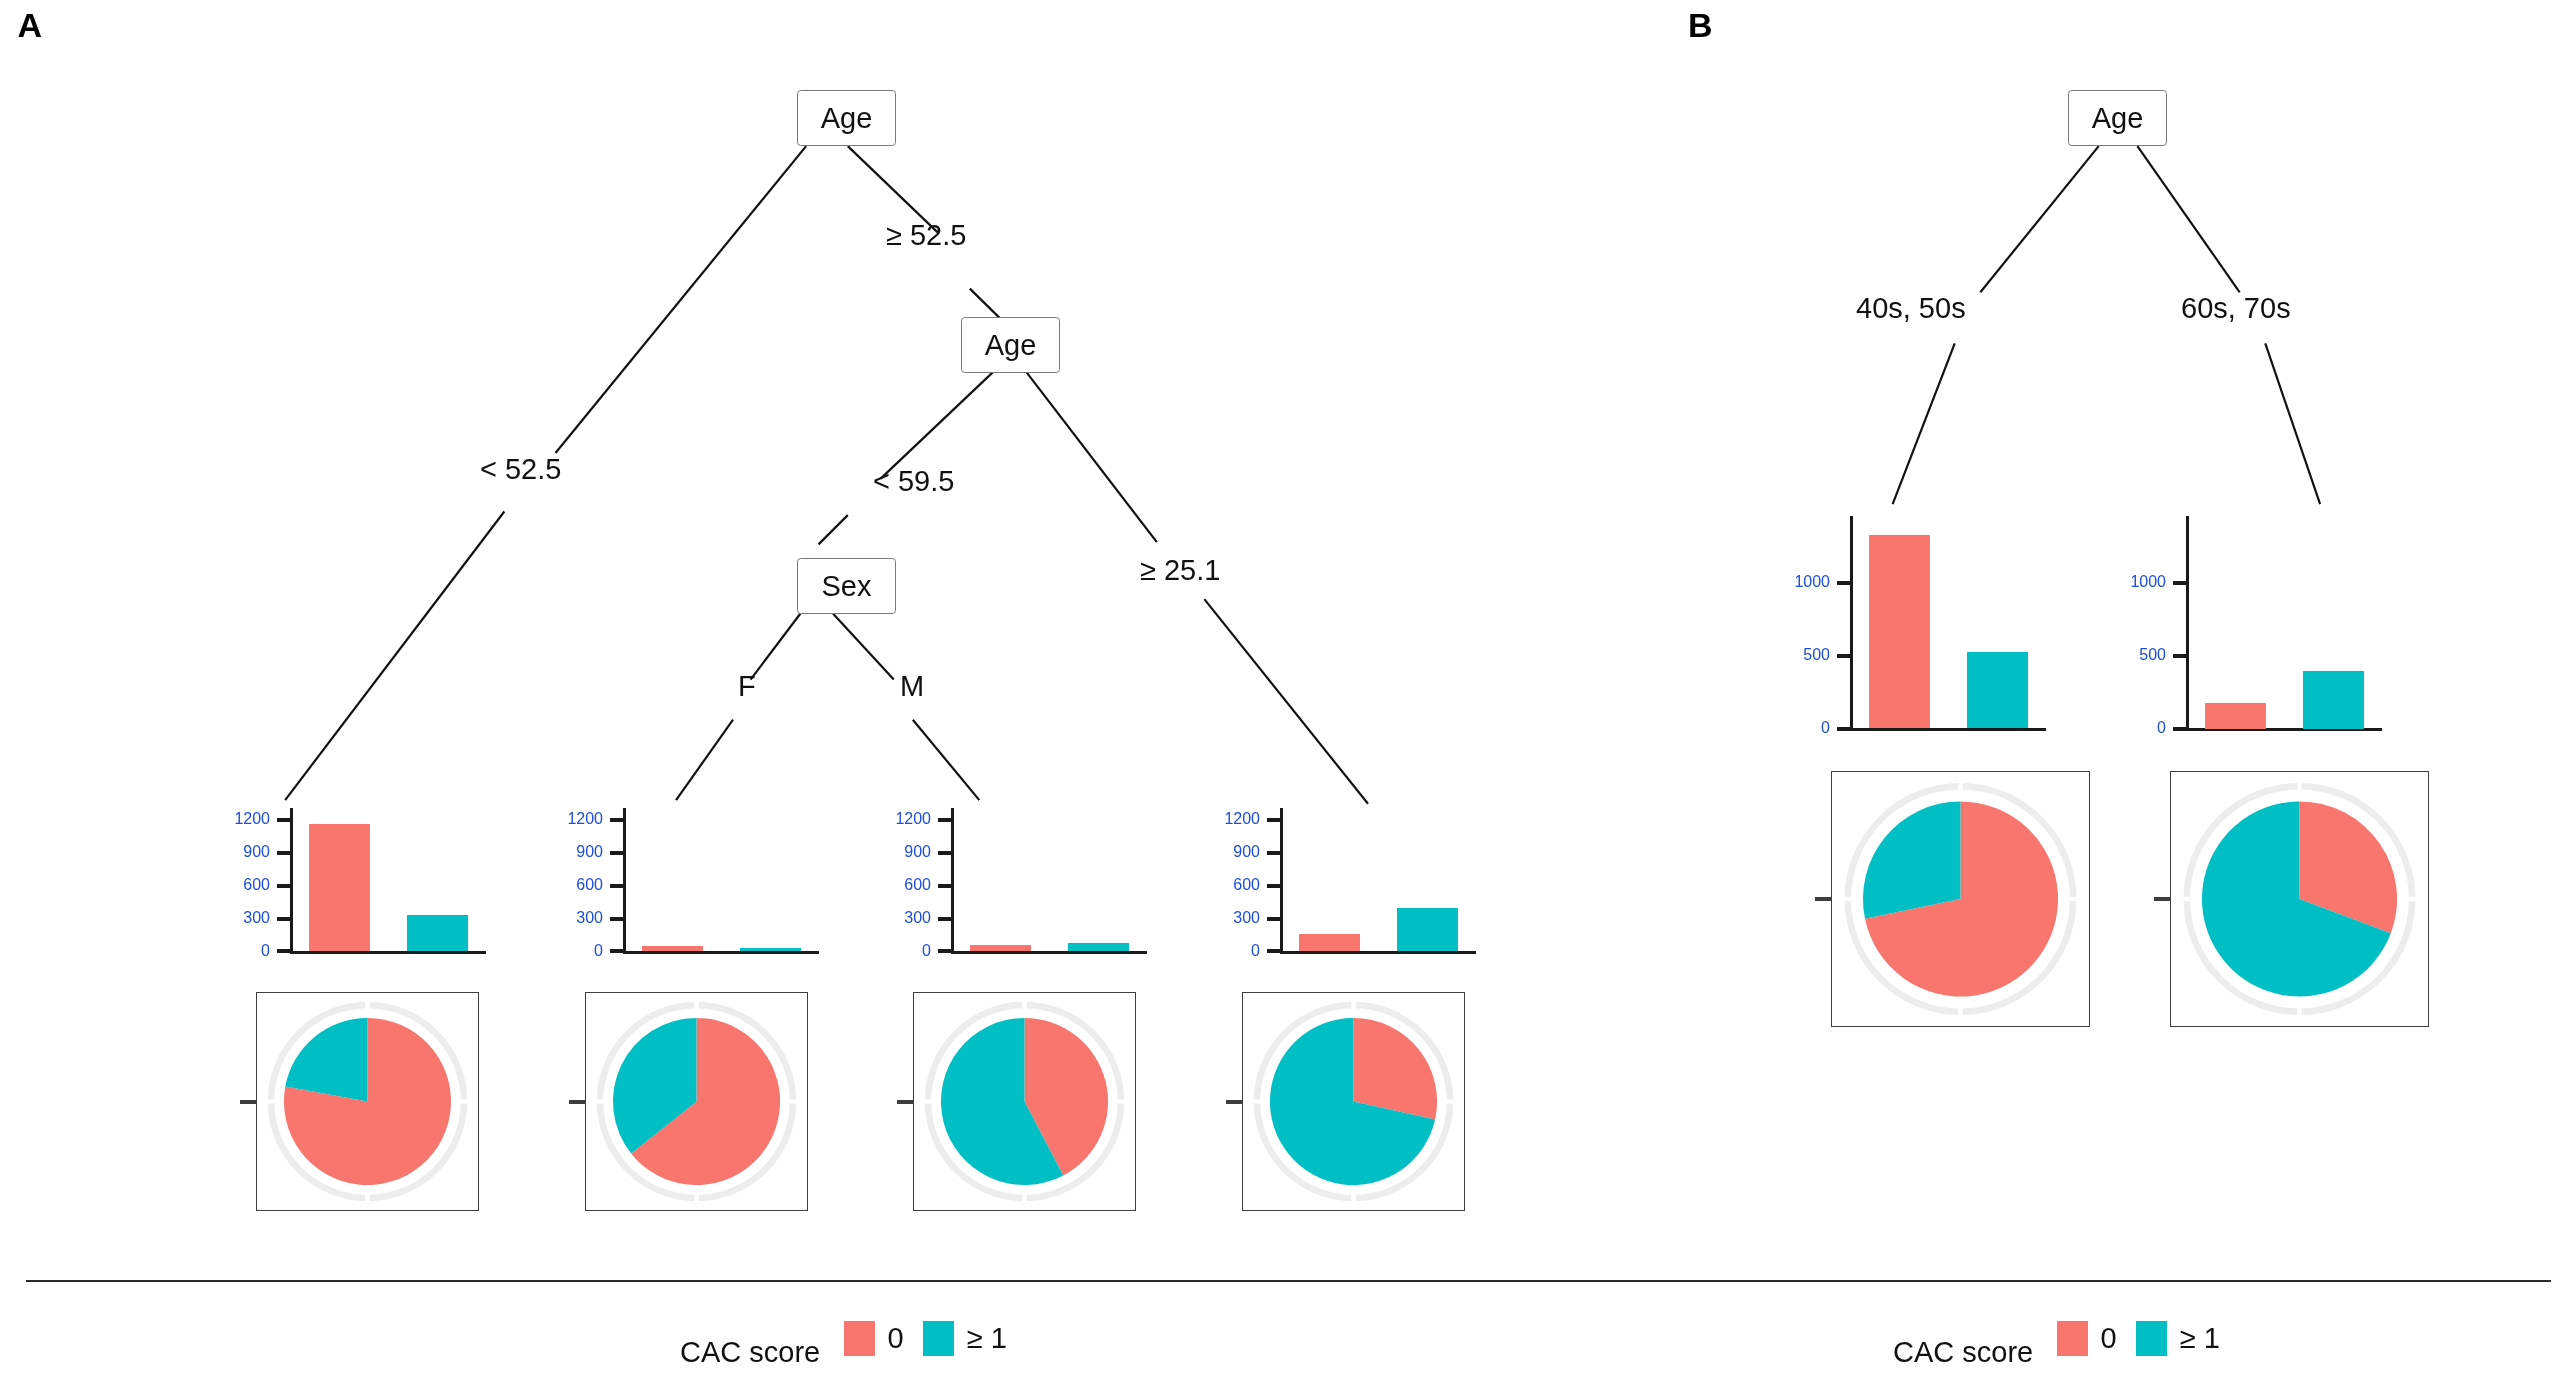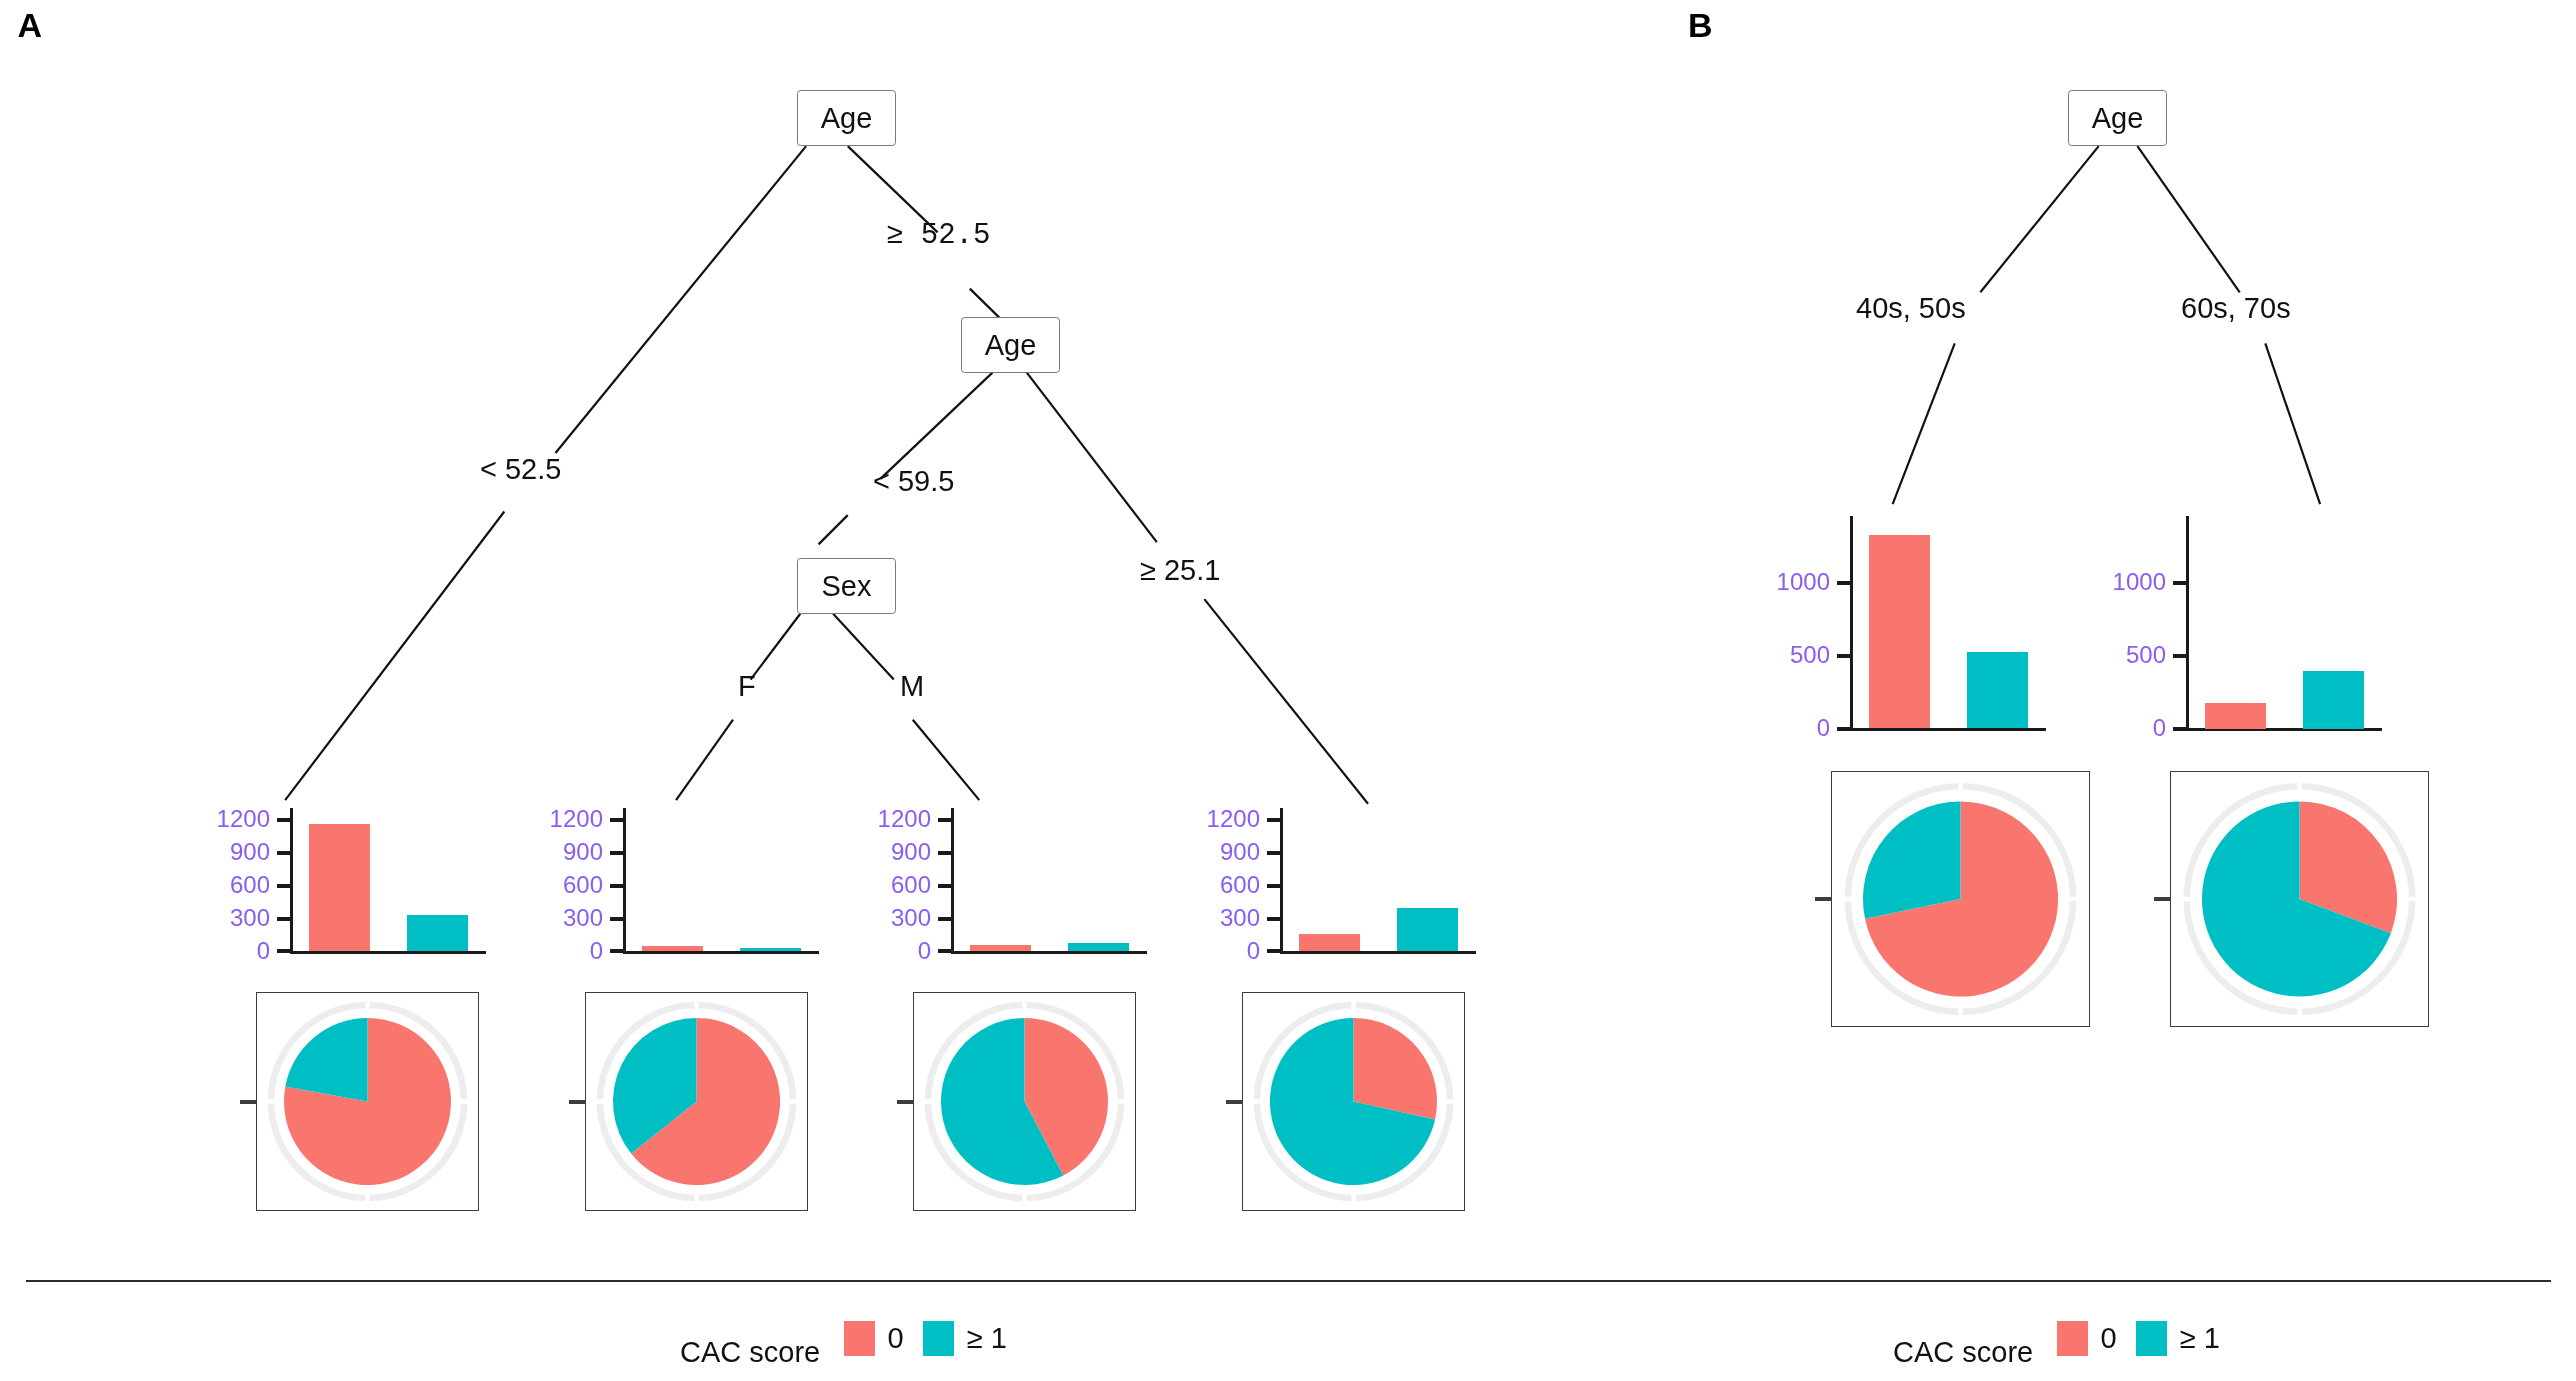--- a/index.html
+++ b/index.html
@@ -19,21 +19,21 @@
     font-size:29px;color:#111;box-sizing:border-box;
   }
   .edge-label{
     position:absolute;font-size:29px;color:#111;white-space:nowrap;
     text-align:center;
   }
   .barplot{position:absolute;}
   .bp-axis-line{position:absolute;background:#1a1a1a;}
   .bp-tick{position:absolute;background:#1a1a1a;height:3.7px;}
   .bp-ticklabel{
-    position:absolute;font-size:24px;color:#8b5cf6;text-align:right;
+    position:absolute;font-size:16px;color:#1d4ed8;text-align:right;
     white-space:nowrap;transform:translateY(-50%);
   }
   .bar{position:absolute;bottom:0;}
   .pie-frame{
     position:absolute;border:1.8px solid #3d3d3d;background:#ffffff;
     box-sizing:border-box;
   }
   .pie-tickmark{position:absolute;background:#3d3d3d;height:3.7px;width:16px;}
   .pie-wrap{position:absolute;left:0;top:0;width:100%;height:100%;}
   .legend-rule{
@@ -77,21 +77,21 @@
   <span>Age</span>
 </div>
 <div class="node-box" style="left:961px;top:317px;width:99px;height:56px;">
   <span>Age</span>
 </div>
 <div class="node-box" style="left:797px;top:558px;width:99px;height:56px;">
   <span>Sex</span>
 </div>
 
 <div class="edge-label" style="left:480px;top:453px;">&lt; 52.5</div>
-<div class="edge-label" style="left:886px;top:219px;font-family:Liberation Mono, monospace;">≥ 52.5</div>
+<div class="edge-label" style="left:886px;top:219px;">≥ 52.5</div>
 <div class="edge-label" style="left:873px;top:453px;margin-top:12px;">&lt; 59.5</div>
 <div class="edge-label" style="left:1140px;top:554px;">≥ 25.1</div>
 <div class="edge-label" style="left:738px;top:670px;">F</div>
 <div class="edge-label" style="left:900px;top:670px;">M</div>
 
 <div class="barplot" style="left:179px;top:804px;width:307px;height:164px;">
     <div class="bp-axis-line" style="left: 111px; top: 4.4px; width: 2.9px; height: 143px;"></div>
     <div class="bp-axis-line" style="left: 111px; top: 147px; width: 196px; height: 2.9px;"></div>
     <div class="bp-tick" style="left: 98px; top: 145px; width: 13px;"></div>
     <div class="bp-ticklabel" style="left: 0px; top: 147px; width: 91px;">0</div>

